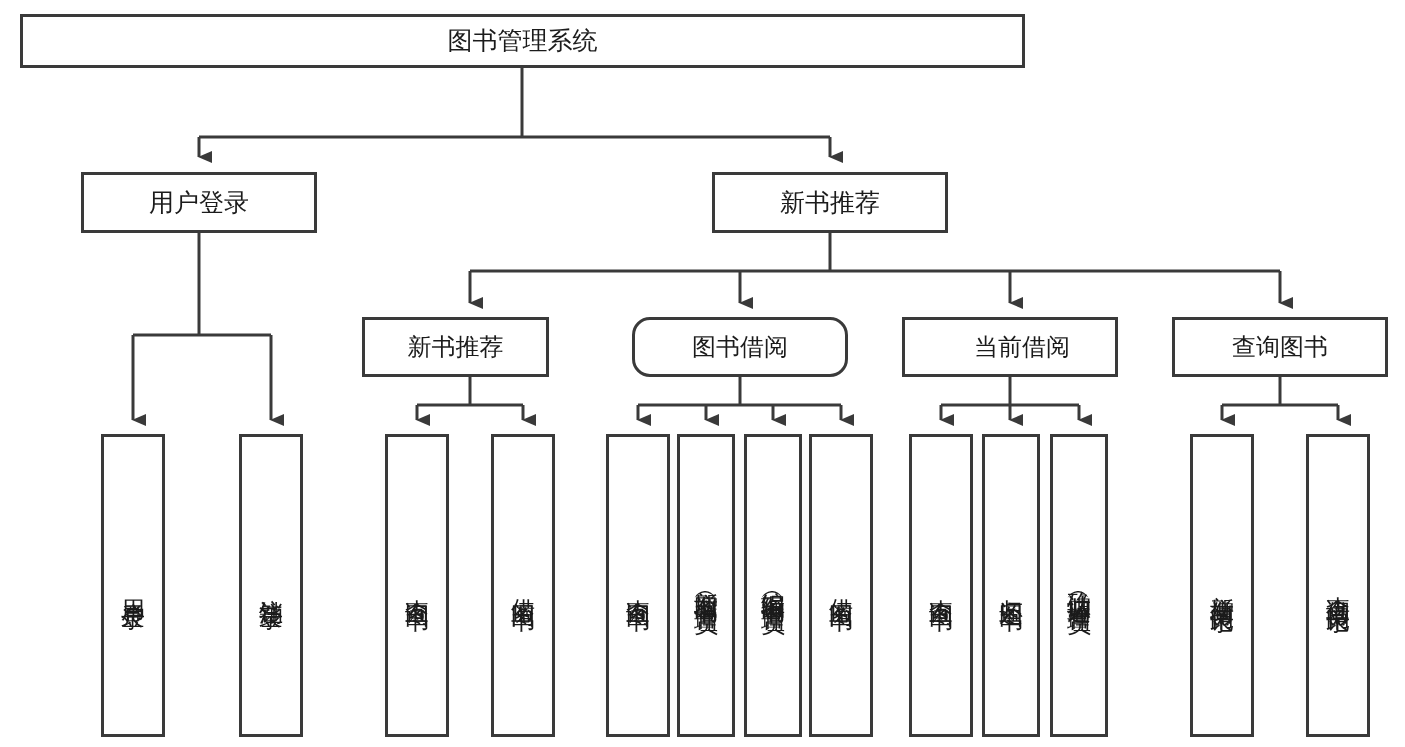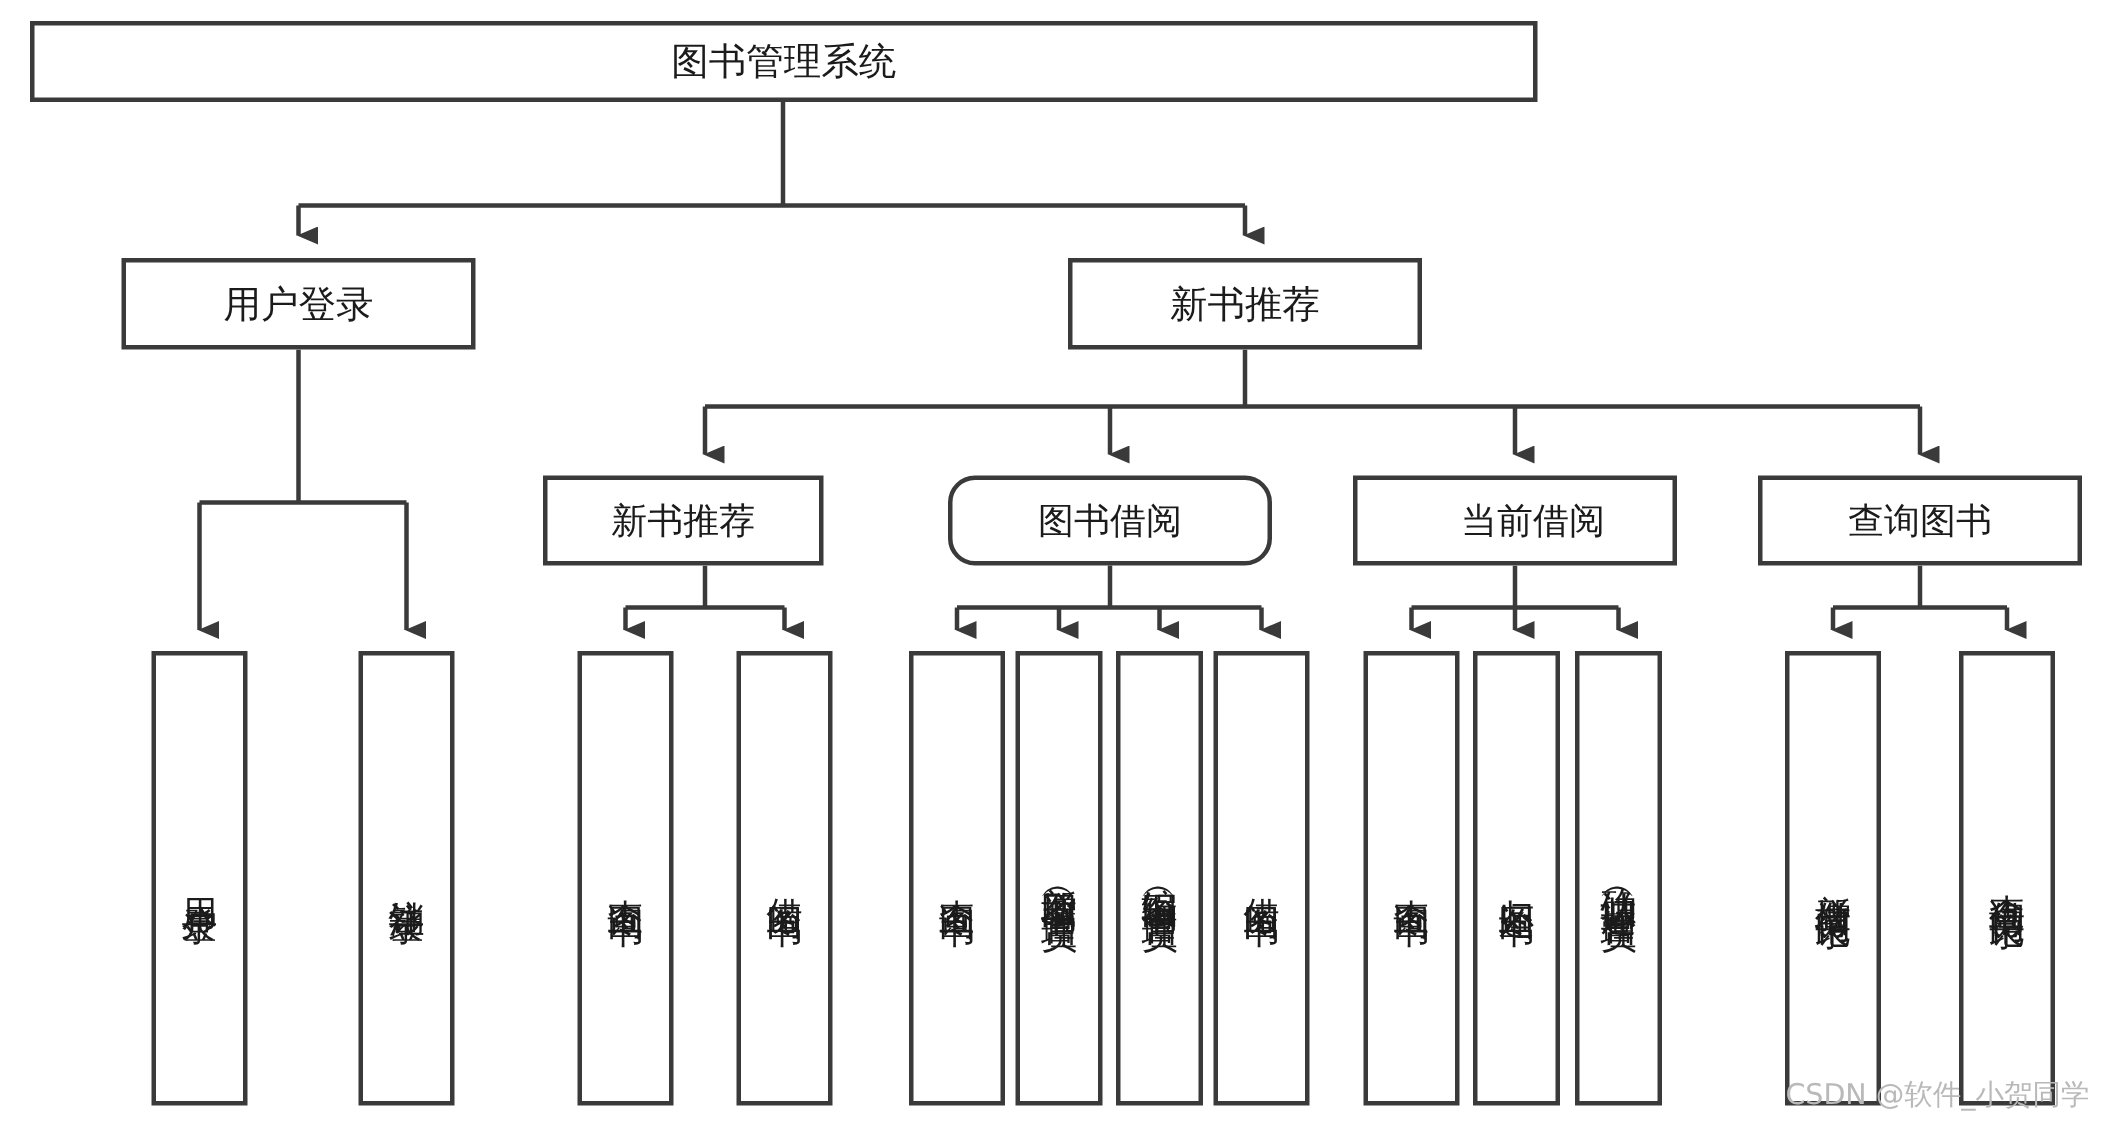--- a/index.html
+++ b/index.html
@@ -190,15 +190,14 @@
     <span class="vtext">确认归还（管理员）</span>
   </div>
 
   <div class="node leaf" style="left:1190px; top:434px; width:64px; height:303px;">
     <span class="vtext">新增借阅记录</span>
   </div>
   <div class="node leaf" style="left:1306px; top:434px; width:64px; height:303px;">
     <span class="vtext">查询借阅记录</span>
   </div>
 
-  <div class="watermark">CSDN @软件_小贺同学</div>
 
 </div>
 
 </body></html>

